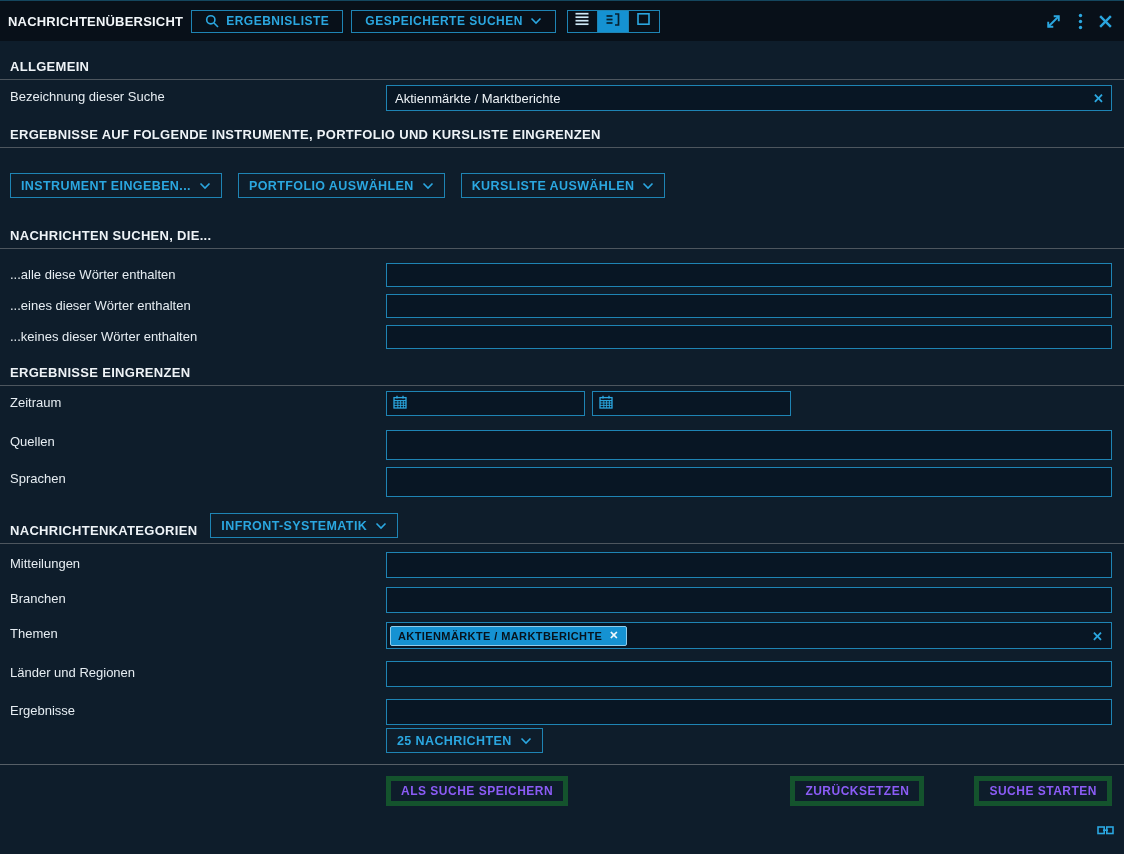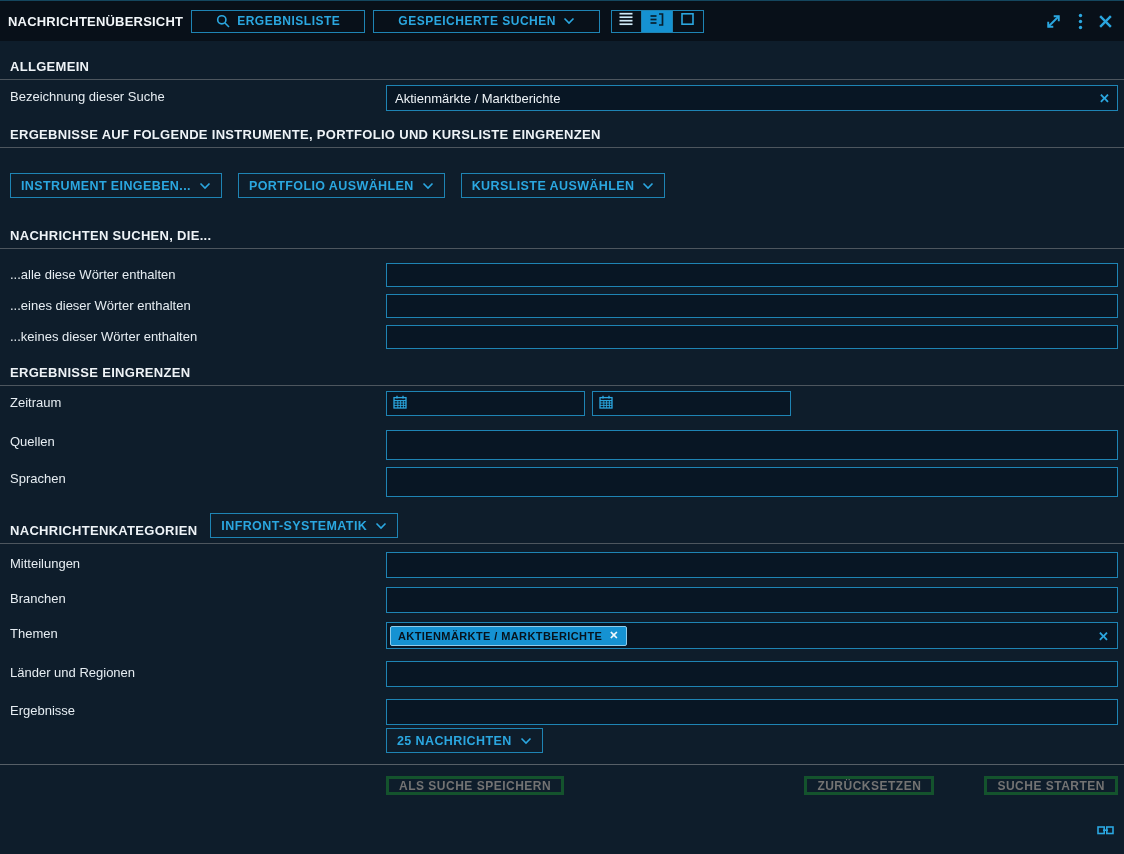--- a/index.html
+++ b/index.html
@@ -18,38 +18,38 @@
   }
   
   .topbar {
     height:40px; background:#081019;
     display:flex; align-items:center;
     padding:0 11px 0 8px; gap:8px;
   }
   .tb-title { color:#f2f6f9; font-size:13px; font-weight:bold; letter-spacing:.2px; white-space:nowrap; }
   .tb-btn {
     display:inline-flex; align-items:center; gap:7px;
-    height:23px; padding:0 24px;
+    height:23px; padding:0 13px;
     border:1px solid #1e84b4; background:transparent;
     color:#2ba7e0; font-size:12px; font-weight:bold; letter-spacing:.5px;
     white-space:nowrap; cursor:pointer;
     font-family:"Liberation Sans", sans-serif;
   }
   .toggle-group { display:flex; height:23px; margin-left:3px; }
   .toggle {
     width:31px; display:flex; align-items:center; justify-content:center;
     border:1px solid #1e84b4; border-left-width:0; background:transparent; cursor:pointer;
   }
   .toggle:first-child { border-left-width:1px; }
   .toggle.active { background:#1592d2; }
   .tb-spacer { flex:1; }
   .tb-icons { display:flex; align-items:center; gap:15px; color:#2ba7e0; }
   .tb-icon { display:flex; align-items:center; justify-content:center; cursor:pointer; color:#2ba7e0; }
   
-  .content { padding:0 6px 0 10px; position:relative; }
+  .content { padding:0 12px 0 10px; position:relative; }
   .sec-head {
     display:flex; align-items:flex-end; gap:13px;
     margin:0 -12px 0 -10px; padding:0 12px 5px 10px;
     border-bottom:1px solid #4d565e;
   }
   .sec-title { color:#eef3f7; font-size:13px; font-weight:bold; letter-spacing:.3px; white-space:nowrap; }
   .row { display:flex; align-items:flex-start; }
   .row .lbl { width:376px; flex:0 0 376px; color:#e6edf2; font-size:13px; padding-top:4px; }
   .field { flex:1; display:flex; position:relative; }
   .inp {
@@ -89,23 +89,23 @@
     height:20px; padding:0 7px;
     background:#1592d2; border:1px solid #8ecdec; border-radius:2px;
     color:#07121c; font-size:11px; font-weight:bold; letter-spacing:.4px;
     white-space:nowrap; cursor:default;
   }
   .tag .tag-x { color:#eef7fc; font-weight:bold; font-size:11px; cursor:pointer; }
   .max-label { margin-left:376px; color:#2ba7e0; font-size:11px; font-style:italic; }
   .divider { margin:11px -12px 0 -10px; border-top:1px solid #565f67; }
   .actions { margin-left:376px; display:flex; align-items:center; }
   .act-btn {
-    height:19px; padding:0 10px;
-    border:3px solid #14532d; background:transparent;
-    color:#737373; font-size:12px; font-weight:bold; letter-spacing:.5px;
+    height:30px; padding:0 10px;
+    border:5px solid #14532d; background:transparent;
+    color:#8b5cf6; font-size:12px; font-weight:bold; letter-spacing:.5px;
     cursor:pointer; white-space:nowrap;
     font-family:"Liberation Sans", sans-serif;
   }
   .footer-link { position:absolute; right:10px; bottom:13px; color:#2ba7e0; cursor:pointer; }
   
   .mt5{margin-top:5px}.mt6{margin-top:14px}.mt7{margin-top:7px}.mt8{margin-top:8px}
   .mt9{margin-top:9px}.mt10{margin-top:12px}.mt11{margin-top:11px}.mt16{margin-top:16px}
   .mt18{margin-top:18px}.mt25{margin-top:25px}.mt30{margin-top:30px}.mt3{margin-top:3px}
 </style>
 </head>

